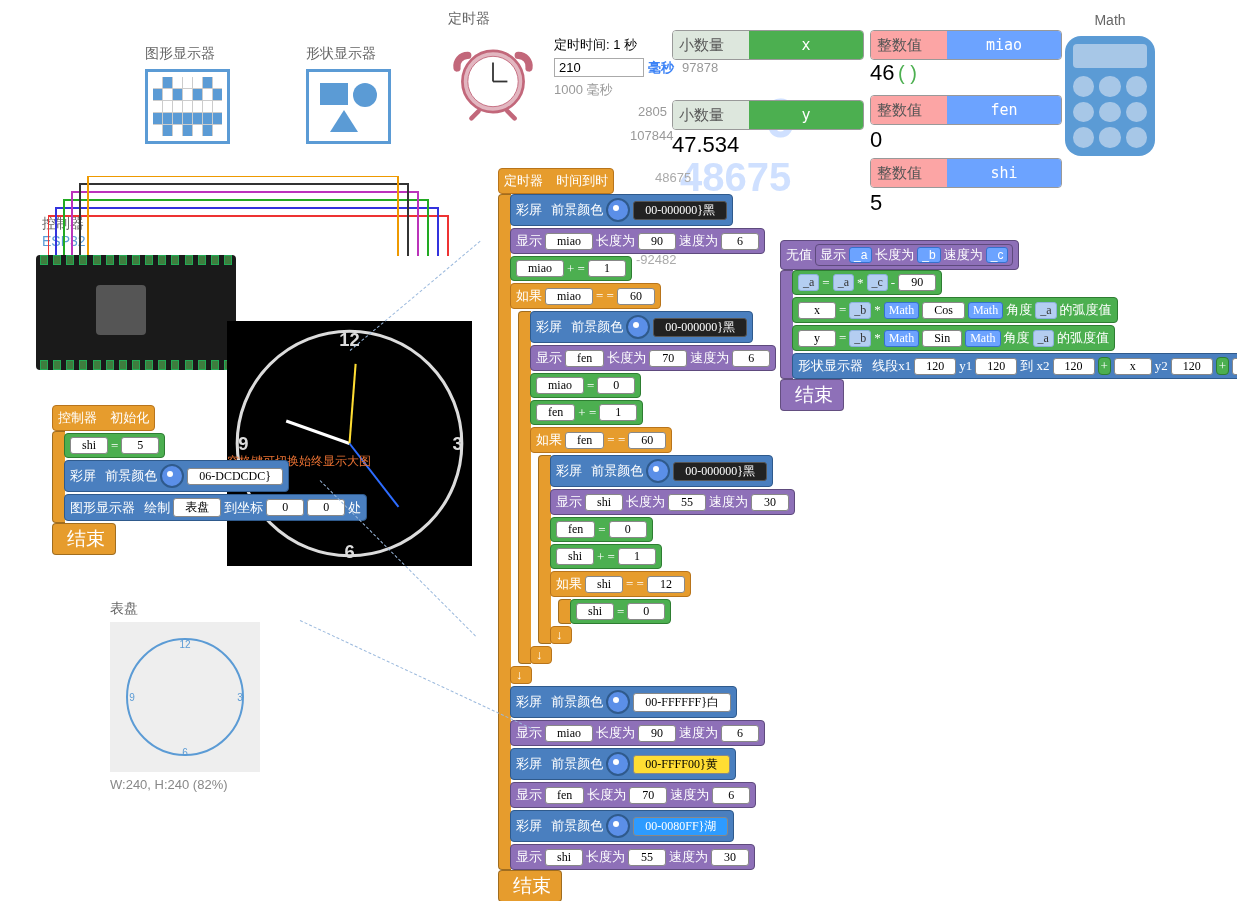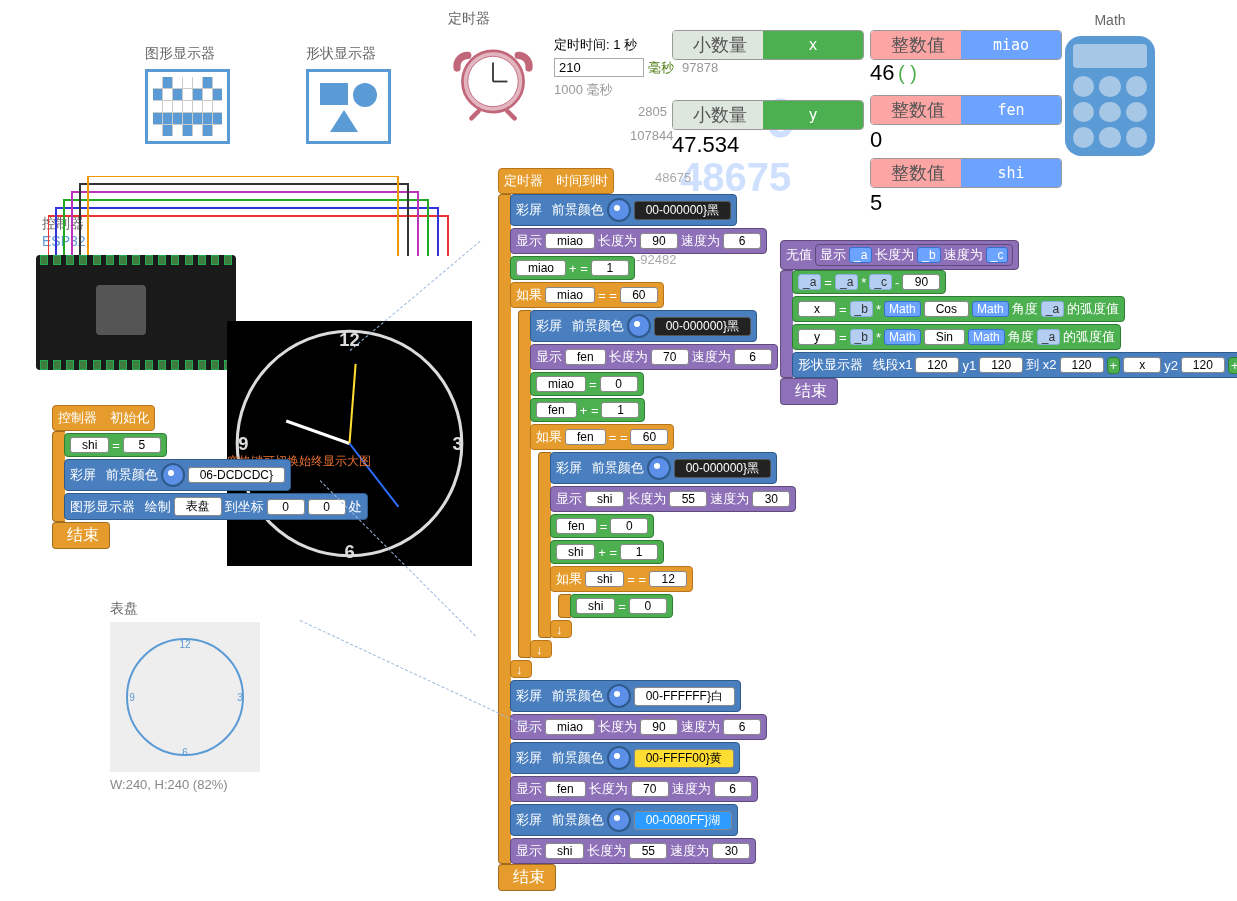--- a/index.html
+++ b/index.html
@@ -42,32 +42,32 @@
   .slot.dark { background:#222; color:#fff; border-color:#555; }
   .chip-blue { background:#6CA3FF; color:#fff; border-radius:3px; padding:0 4px; border:1px solid #3670cc; display:inline-block; font-size:12px; }
   .chip-lite { background:#B4CEF1; color:#333; border-radius:3px; padding:0 4px; border:1px solid #8BB0DC; display:inline-block; font-size:12px;}
   
   
   .ghost { color:#cfe0ff; font-size:56px; font-weight:700; }
   .ghost.sm { font-size:40px; }
   
   
   .param { display:flex; width:190px; height:28px; border:1px solid #999; border-radius:4px; overflow:hidden; }
-  .param .nm { flex:0 0 70px; background:#DDE7DD; color:#555; display:flex; align-items:center; padding-left:20px; font-size:18px; }
+  .param .nm { flex:0 0 70px; background:#DDE7DD; color:#555; display:flex; align-items:center; padding-left:6px; font-size:15px; }
   .param .nm.g2 { background:#fca5a5; }
   .param .var { flex:1 1 auto; color:#fff; display:flex; align-items:center; justify-content:center; font-size:15px; font-family:monospace; }
   .var.green { background:#4CAF50; }
   .var.blue { background:#6CA3FF; }
   .bignum { font-size:22px; color:#000; margin-top:2px; }
   
   
   .timerbox { width:165px; font-size:13px; }
   .timerbox .tline { color:#000000; }
   .timerbox input { width:80px; border:1px solid #aaa; padding:1px 4px; font-size:13px; }
-  .timerbox .unit { color:#4d7c0f; }
+  .timerbox .unit { color:#3b82f6;font-weight:bold; }
   .timerbox .gray { color:#999; }
   
   
   .board { width:200px; height:115px; background:#1a1a1a; border-radius:4px; position:relative; }
   .board .pins-top, .board .pins-bot { position:absolute; left:4px; right:4px; height:10px; display:flex; justify-content:space-between; }
   .board .pins-top { top:0; } .board .pins-bot { bottom:0; }
   .board .pins-top span, .board .pins-bot span { width:8px; height:10px; background:#3E7D3E; border:1px solid #2a5; box-sizing:border-box; }
   .board .chip { position:absolute; left:60px; top:30px; width:50px; height:50px; background:#555; border-radius:4px; }
   
   
@@ -77,22 +77,22 @@
   
   
   .dialbox { width:150px; height:150px; background:#eee; display:flex; align-items:center; justify-content:center; }
   .dialbox svg { width:130px; height:130px; }
   .dialcap { color:#888; font-size:13px; margin-top:5px;}
   
   
   .hat { position:relative; }
   .cblock { position:relative; }
   .cblock::before { content:""; position:absolute; left:0; top:0; bottom:0; width:12px; background:var(--bar,#E69C2D); border:1px solid rgba(0,0,0,.3); border-right:none; border-radius:4px 0 0 4px; }
-  .cblock .body { margin-left:12px; display:flex; flex-direction:column; gap:2px; align-items:flex-start; }
-  .end { display:inline-block; padding:2px 10px 2px 14px; border-radius:4px; color:#fff; font-size:16px; border:1px solid rgba(0,0,0,.3); }
+  .cblock .body { margin-left:12px; display:flex; flex-direction:column; gap:2px; align-items:flex-start;font-family:Liberation Serif, serif; }
+  .end { display:inline-block; padding:2px 10px 2px 14px; border-radius:4px; color:#fff; font-size:19px; border:1px solid rgba(0,0,0,.3); }
   
   
   .dash { position:absolute; border-top:1px dashed #9BB9DD; transform-origin:left center; }
   
   .dot { width:20px; height:20px; border-radius:50%; background:#5B8FE8; border:2px solid #2F5A8C; display:inline-block; vertical-align:middle; position:relative; }
   .dot::after{ content:""; position:absolute; left:5px; top:5px; width:6px; height:6px; background:#fff; border-radius:50%;}
 </style>
 </head>
 <body>
 

